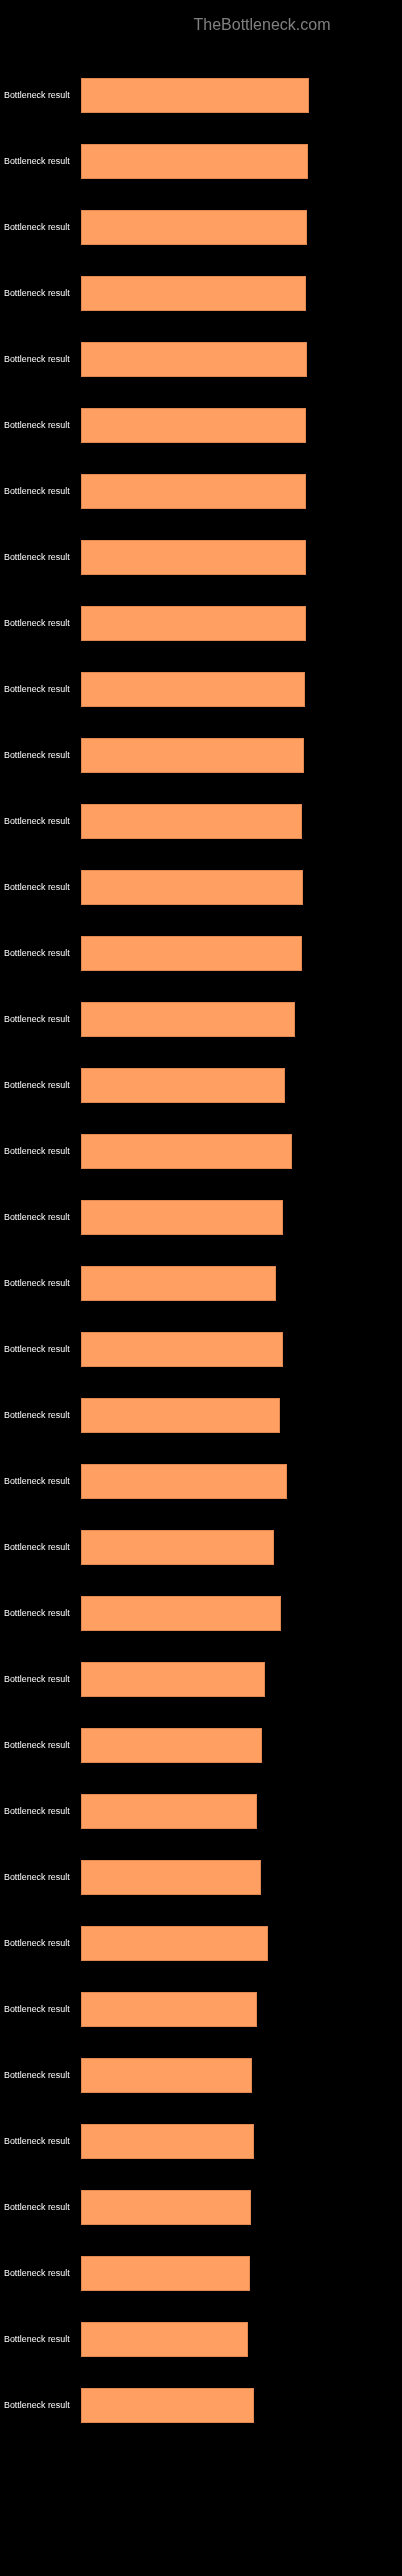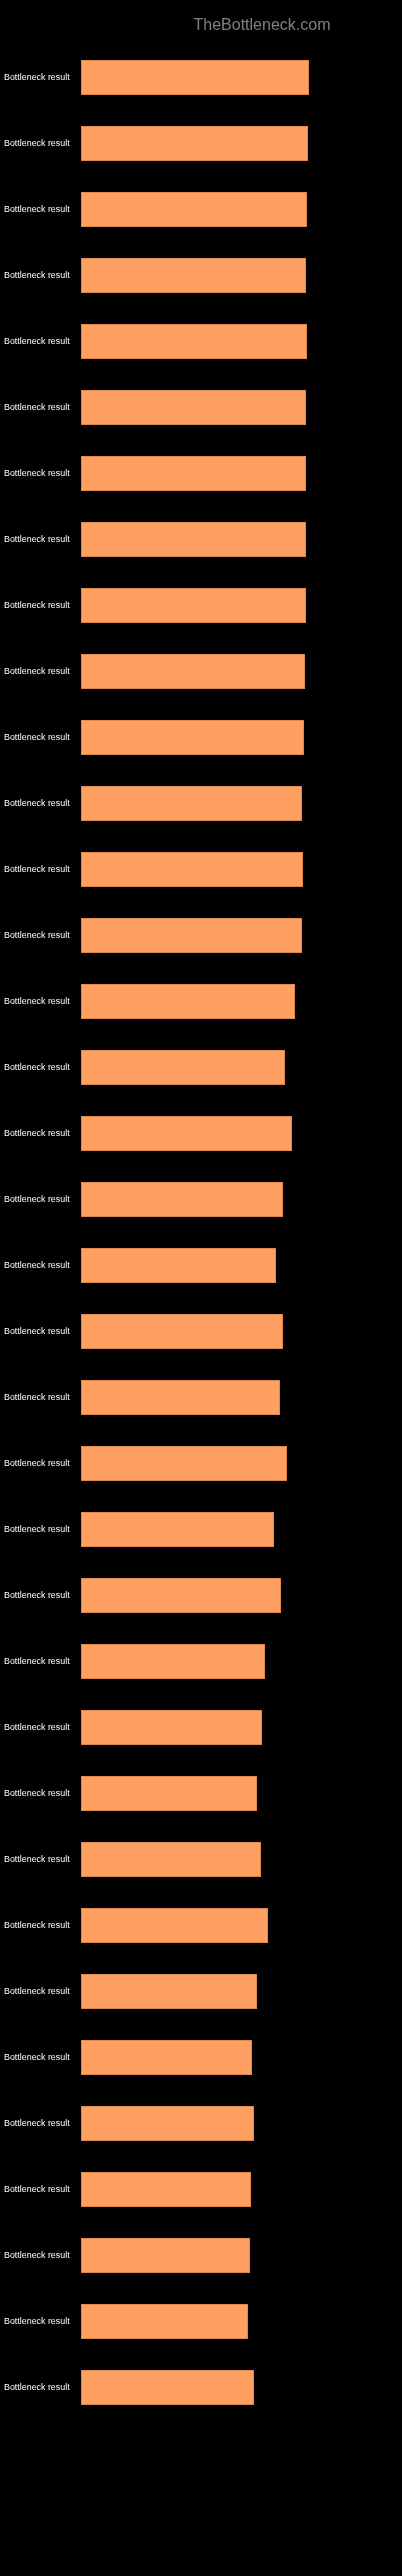--- a/index.html
+++ b/index.html
@@ -10,21 +10,21 @@
     body {
       background-color: #000000;
       font-family: Arial, Helvetica, sans-serif;
       width: 403px;
       padding: 16px 0;
     }
     .site-title {
       color: #808080;
       font-size: 16px;
       text-align: center;
-      margin-bottom: 10px;
+      margin-bottom: 28px;
       margin-left: 121px;
     }
     .chart-container {
       display: flex;
       flex-direction: column;
       gap: 0;
     }
     .bar-row {
       display: flex;
       align-items: center;

